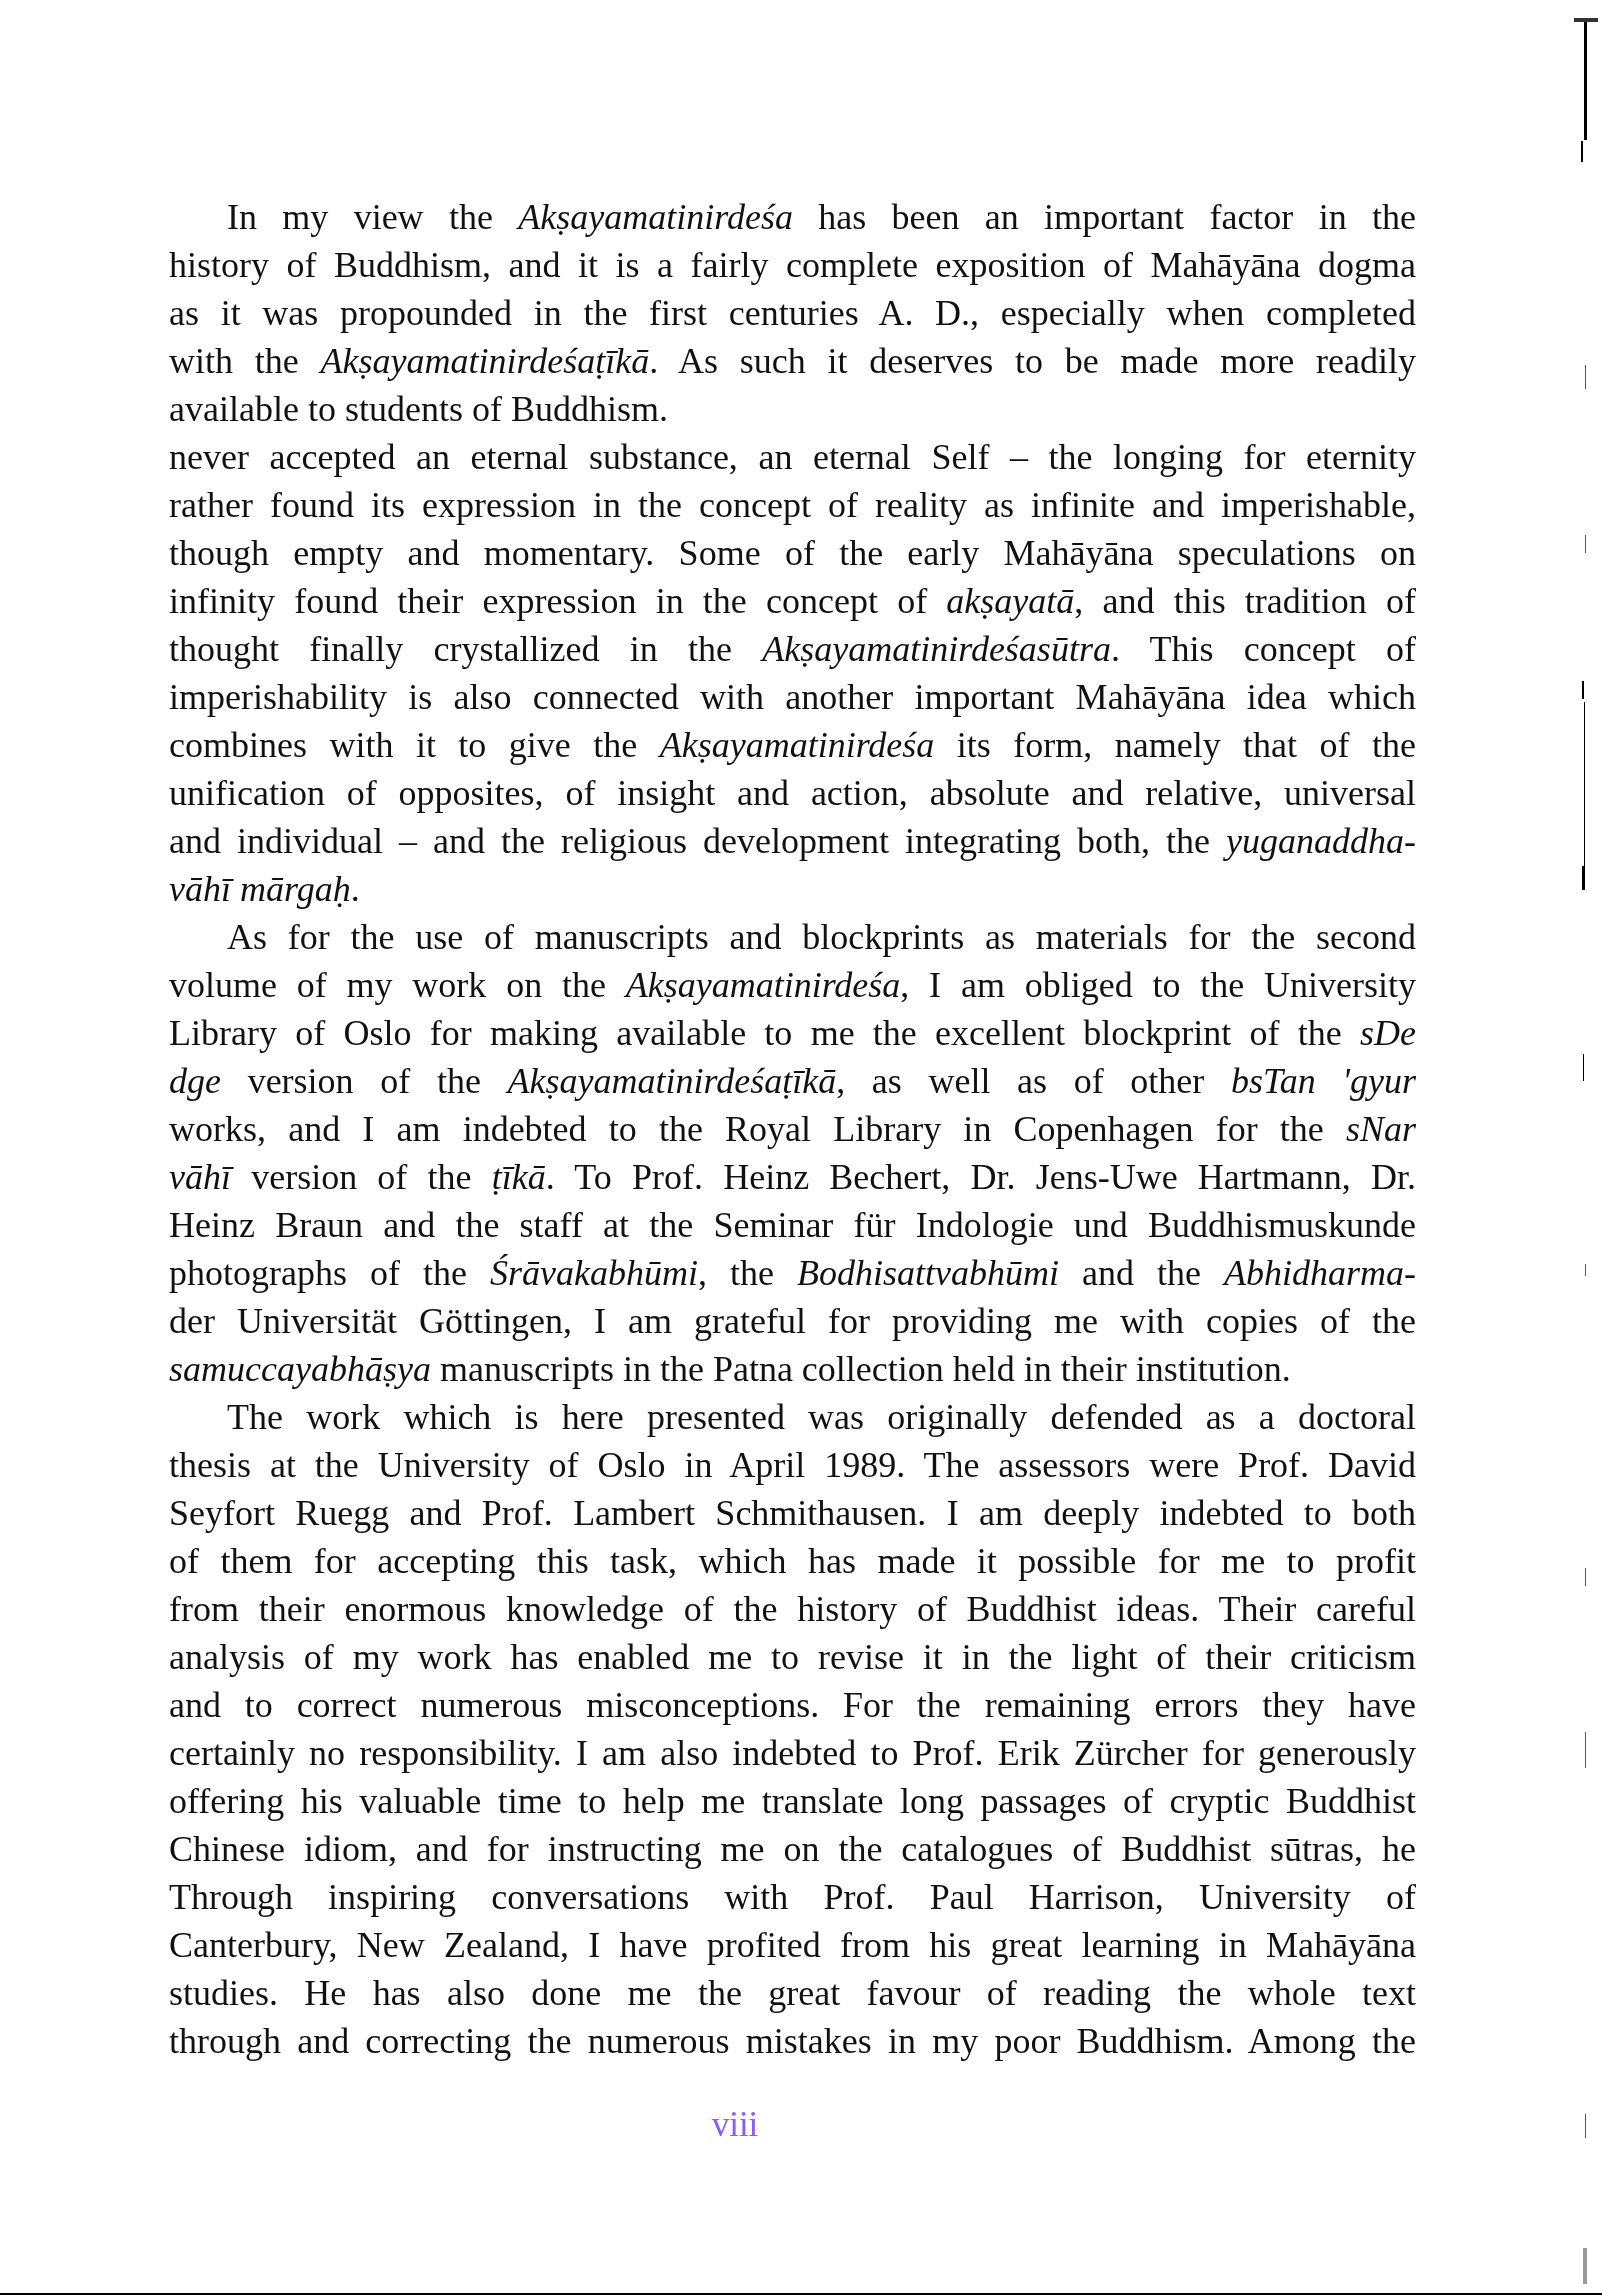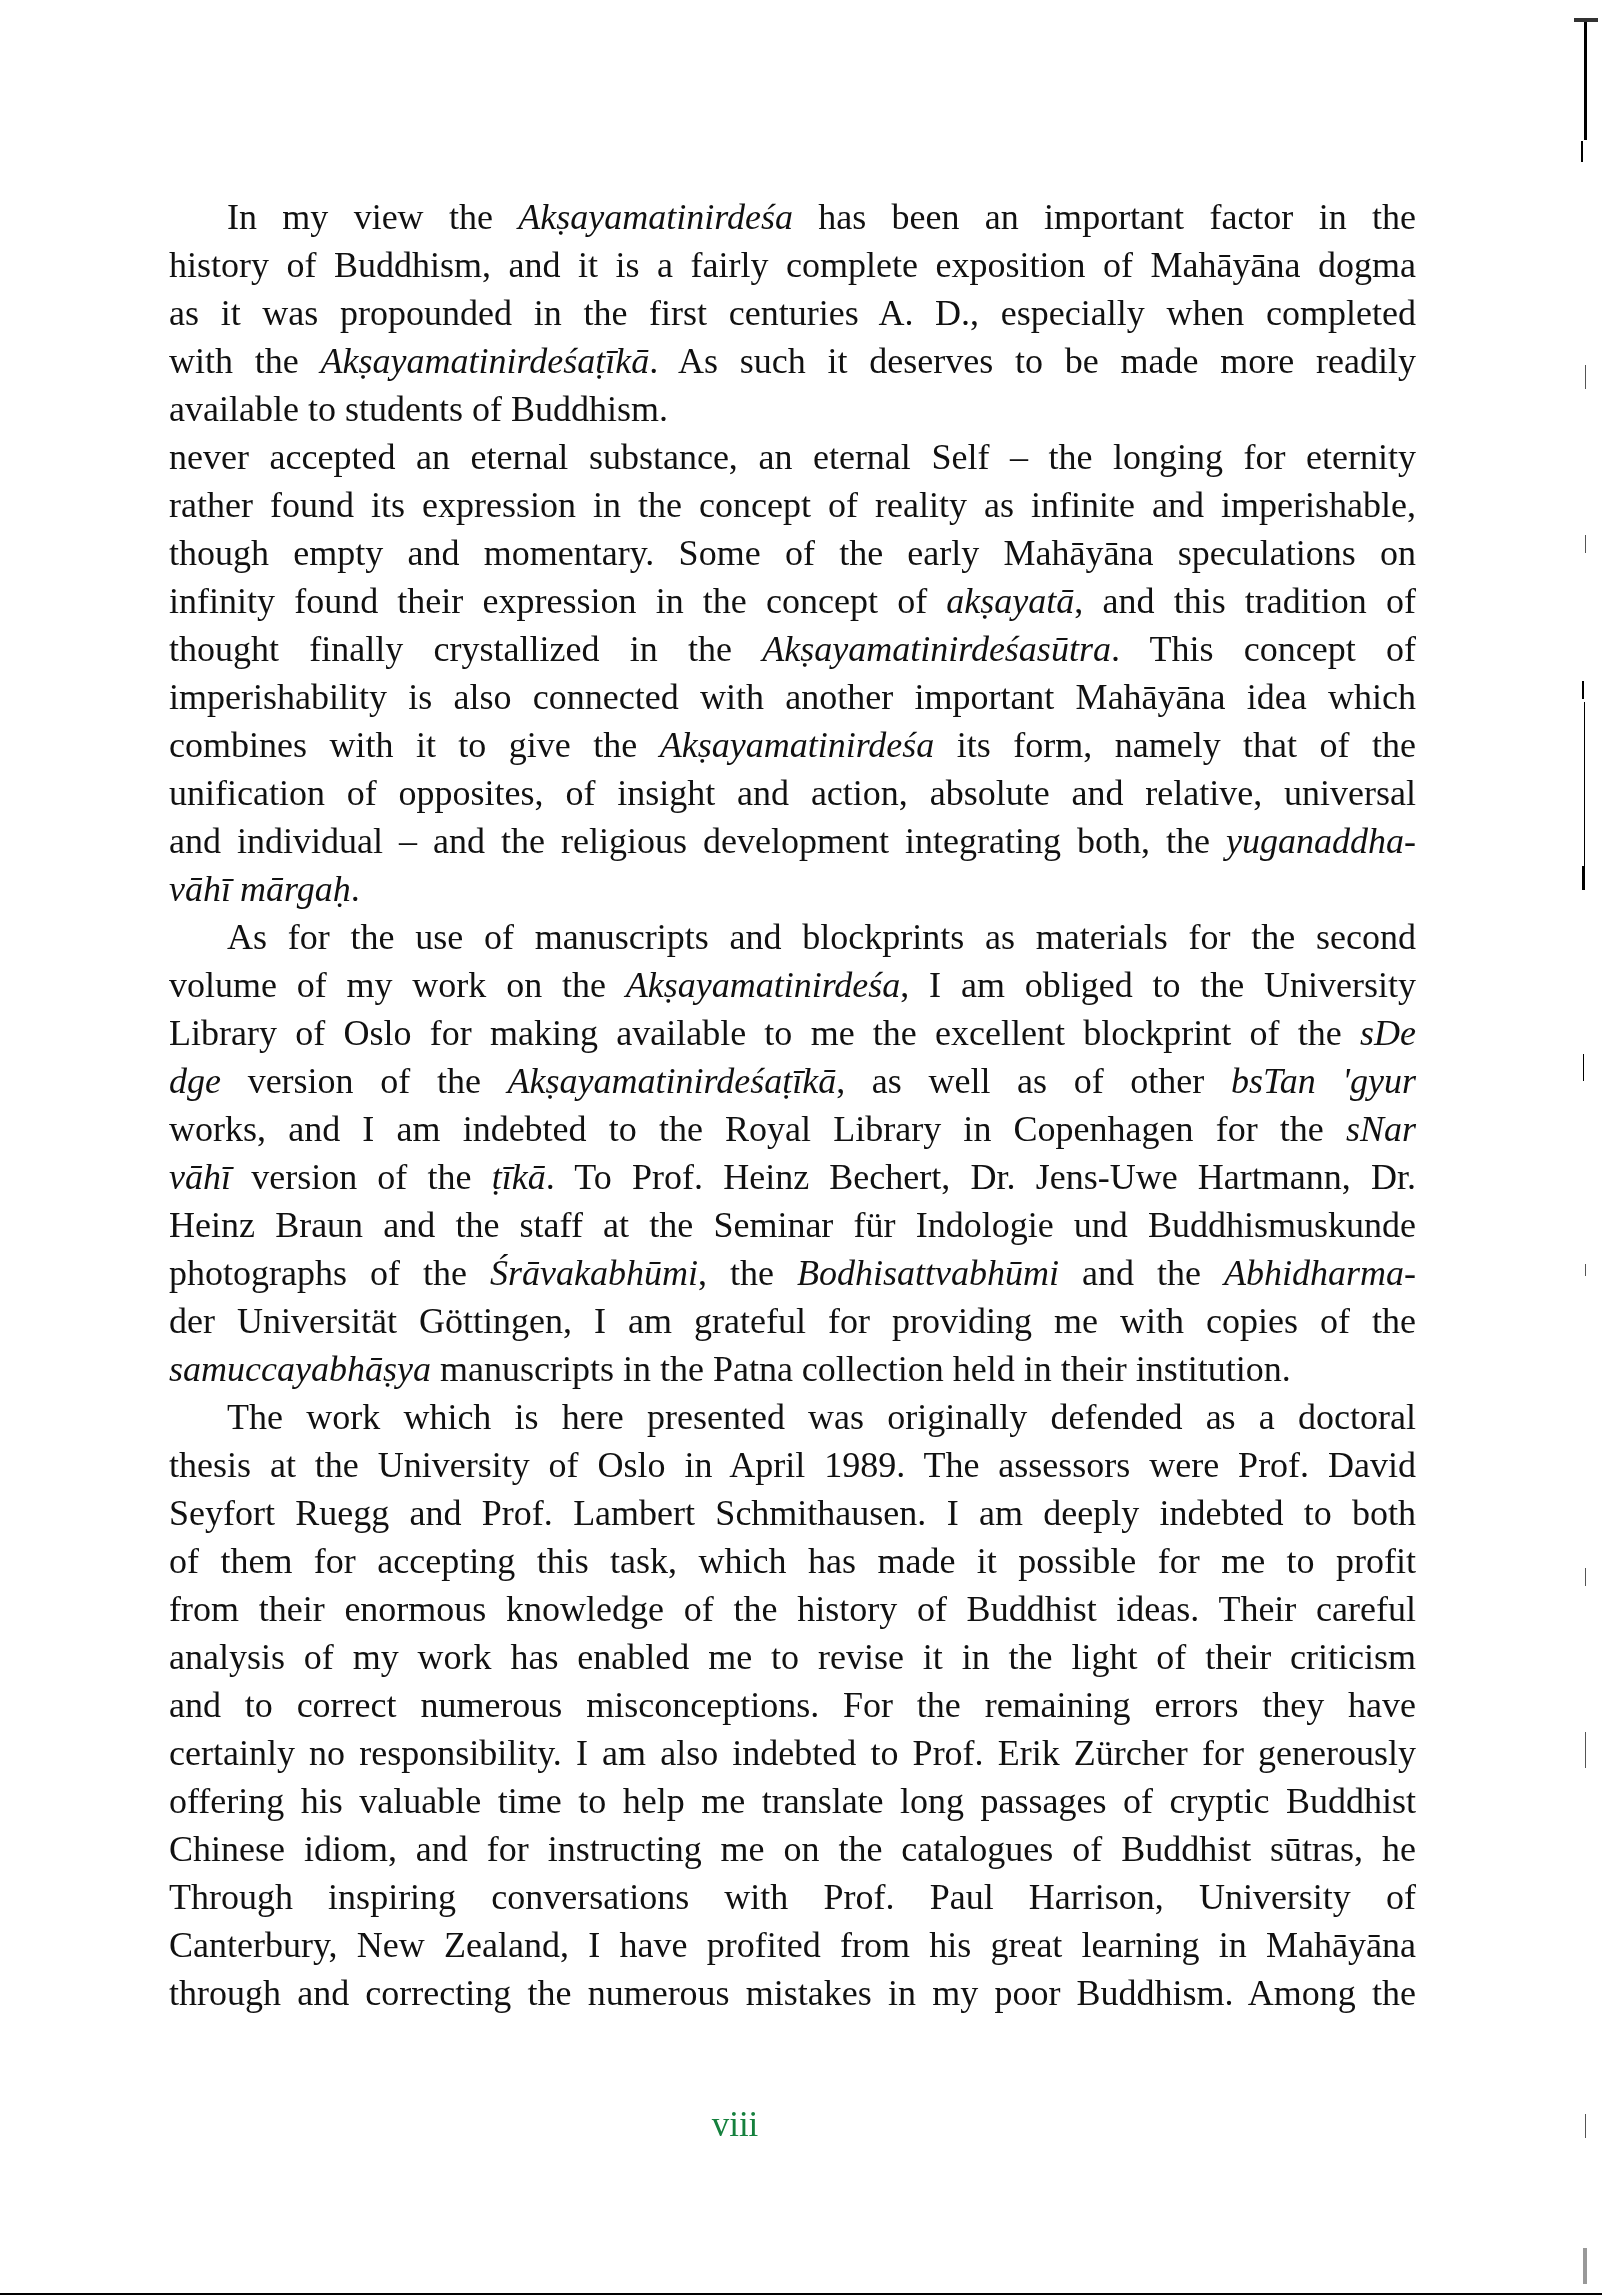--- a/index.html
+++ b/index.html
@@ -14,21 +14,21 @@
   }
   .line {
     display: block; white-space: nowrap; text-align: justify; text-align-last: justify;
     height: 48px;
   }
   .line.last { text-align-last: left; }
   .line.indent { padding-left: 58px; }
   .line i { font-style: italic; }
   .page-number {
     position: absolute; left: 0; width: 1470px; top: 2105px; text-align: center;
-    font-family: "Liberation Serif", "DejaVu Serif", serif; font-size: 35px; color: #15803d;
+    font-family: "Liberation Serif", "DejaVu Serif", serif; font-size: 35px; color: #8b5cf6;
     padding-right: 4px; 
   }
   .page-number span { position: relative; left: 0px; }
   .bottom-bar { position: absolute; left: 0; right: 0; top: 2293px; height: 2.4px; background: #000; }
   .edge-mark { position: absolute; background: #000; }
   .speck { position: absolute; background: #555; width: 1.2px; }
 </style>
 </head>
 <body>
 
@@ -71,20 +71,21 @@
         <span class="line"><span>Seyfort Ruegg and Prof. Lambert Schmithausen. I am deeply indebted to both</span></span>
         <span class="line"><span>of them for accepting this task, which has made it possible for me to profit</span></span>
         <span class="line"><span>from their enormous knowledge of the history of Buddhist ideas. Their careful</span></span>
         <span class="line"><span>analysis of my work has enabled me to revise it in the light of their criticism</span></span>
         <span class="line"><span>and to correct numerous misconceptions. For the remaining errors they have</span></span>
         <span class="line"><span>certainly no responsibility. I am also indebted to Prof. Erik Zürcher for generously</span></span>
         <span class="line"><span>offering his valuable time to help me translate long passages of cryptic Buddhist</span></span>
         <span class="line"><span>Chinese idiom, and for instructing me on the catalogues of Buddhist sūtras, he</span></span>
         <span class="line"><span>Through inspiring conversations with Prof. Paul Harrison, University of</span></span>
         <span class="line"><span>Canterbury, New Zealand, I have profited from his great learning in Mahāyāna</span></span>
+        <span class="line"><span>studies. He has also done me the great favour of reading the whole text</span></span>
         <span class="line"><span>through and correcting the numerous mistakes in my poor Buddhism. Among the</span></span>
       </div>
     </div>
 
   <div class="page-number">
     <span>viii</span>
   </div>
 
   <div class="edge-mark" style="left:1584px; top:18px; width:3px; height:122px;"></div>
   <div class="edge-mark" style="left:1574px; top:18px; width:24px; height:3.6px; background:#333;"></div>

